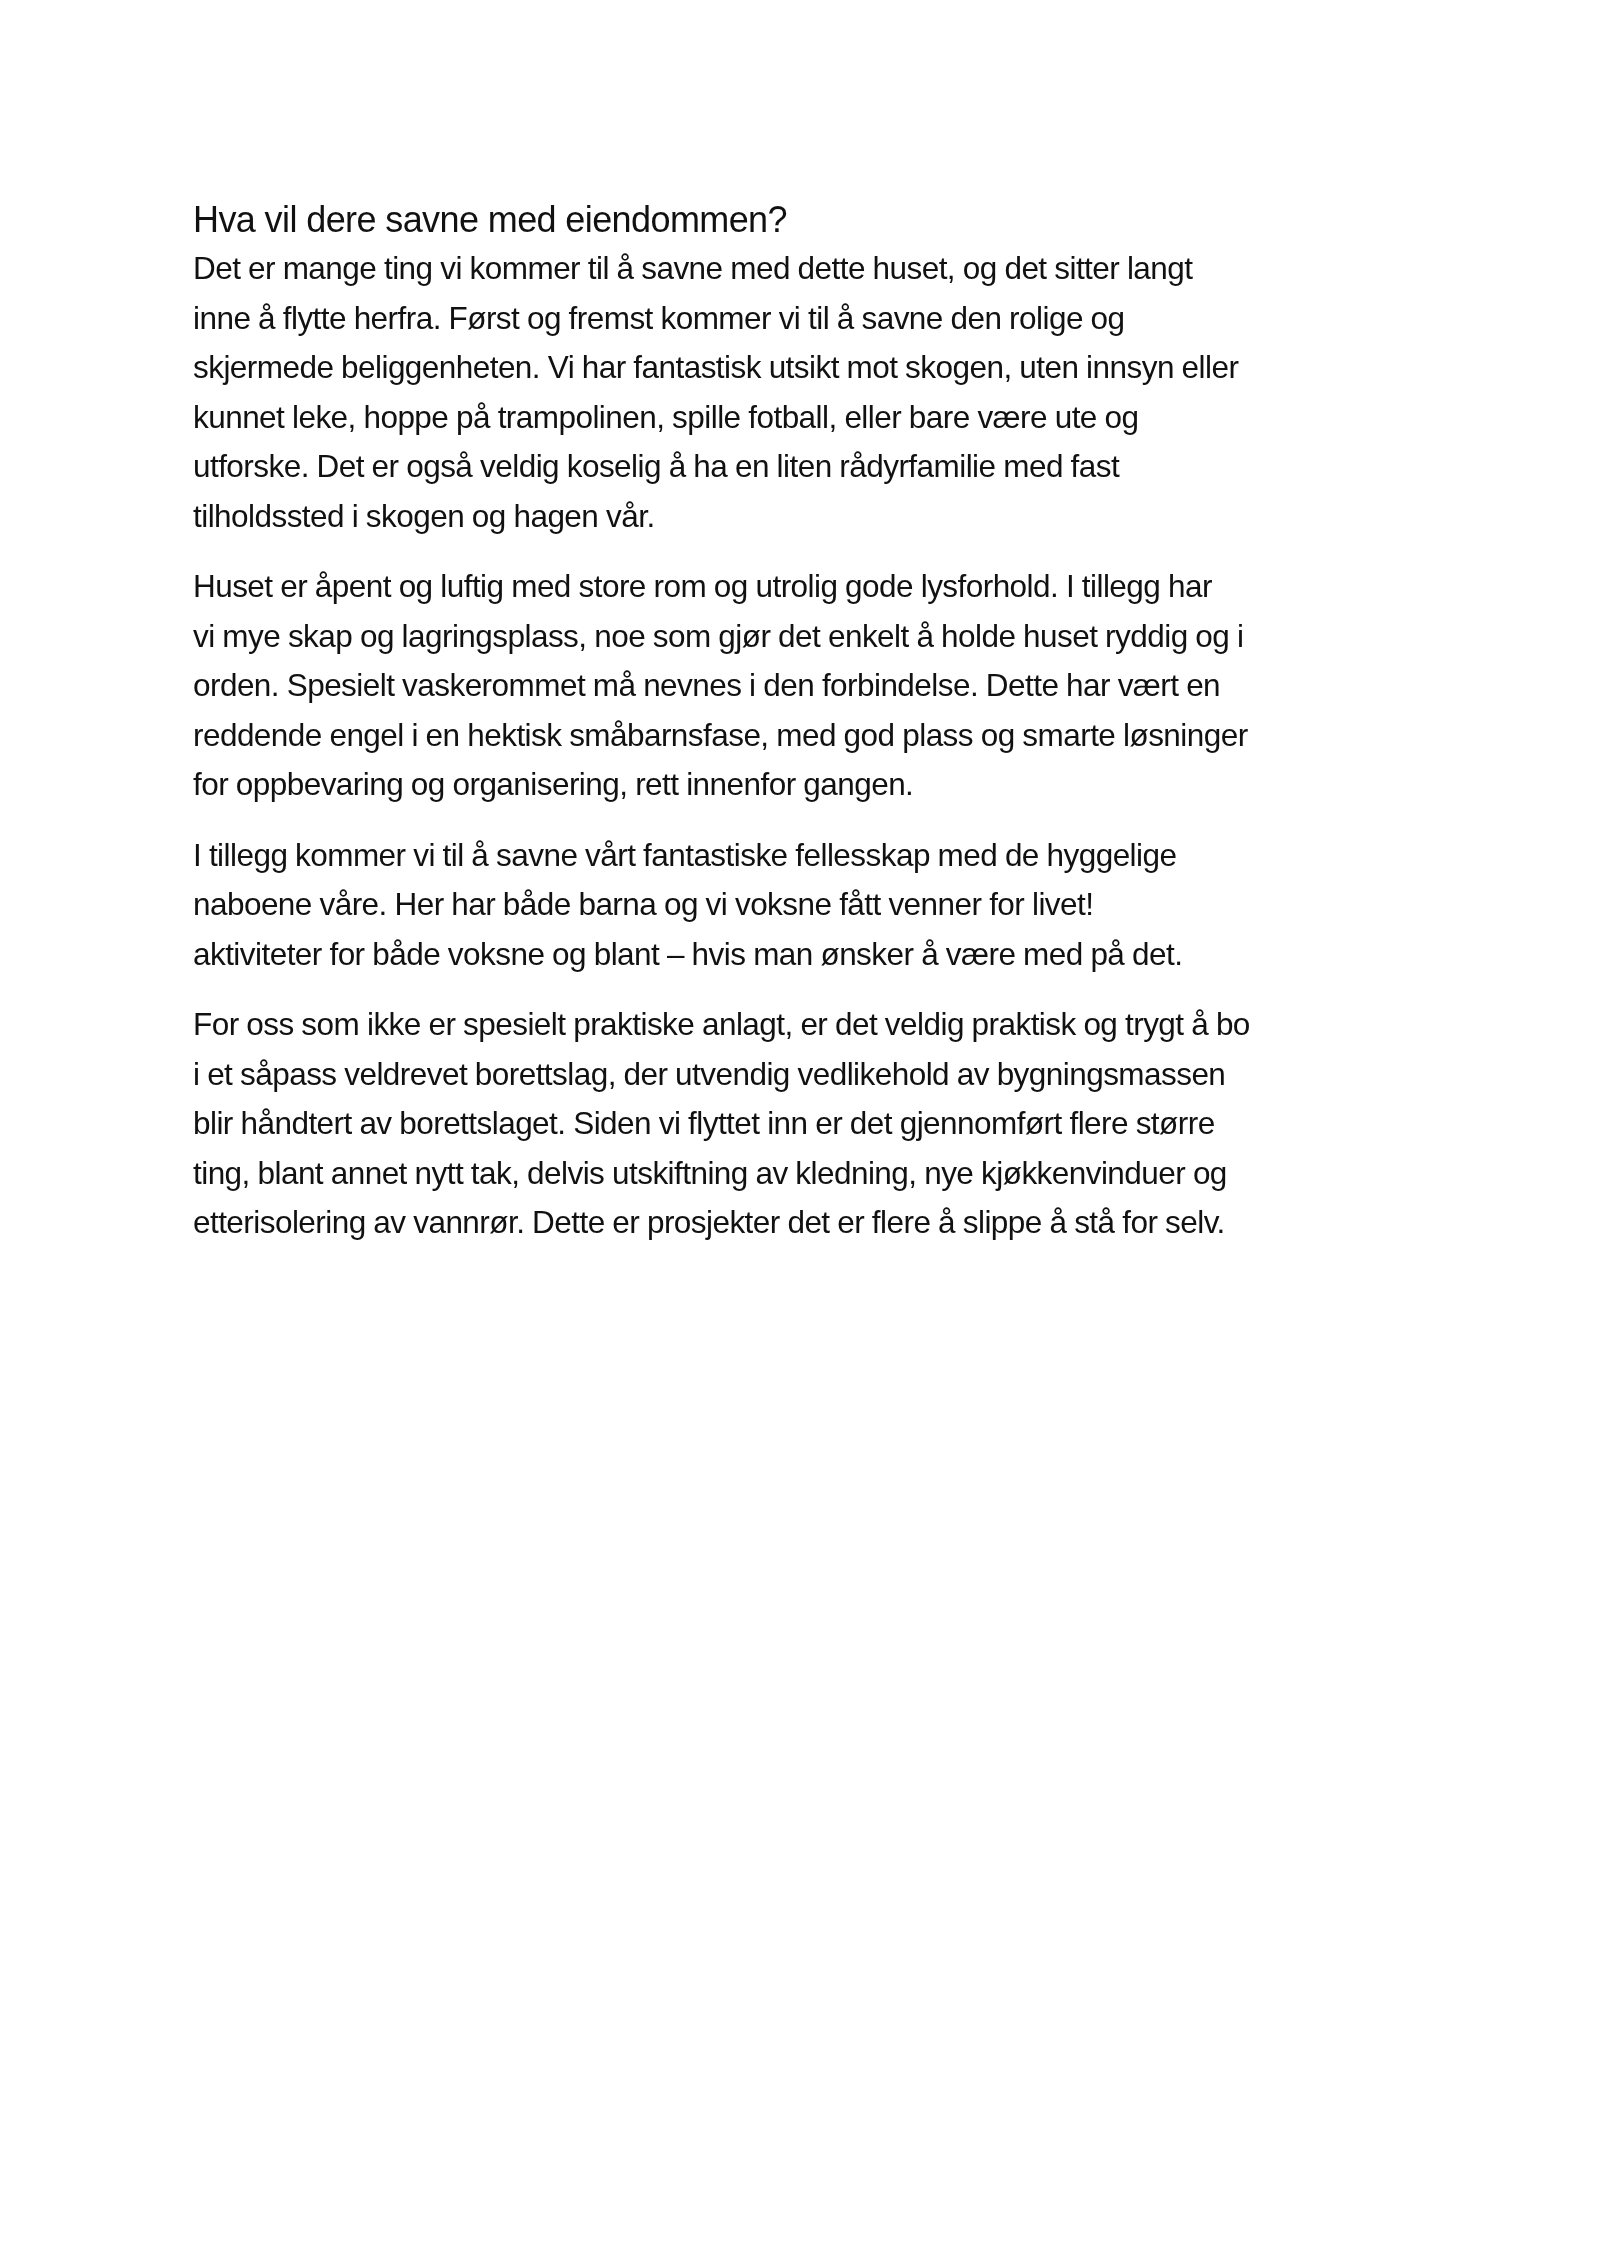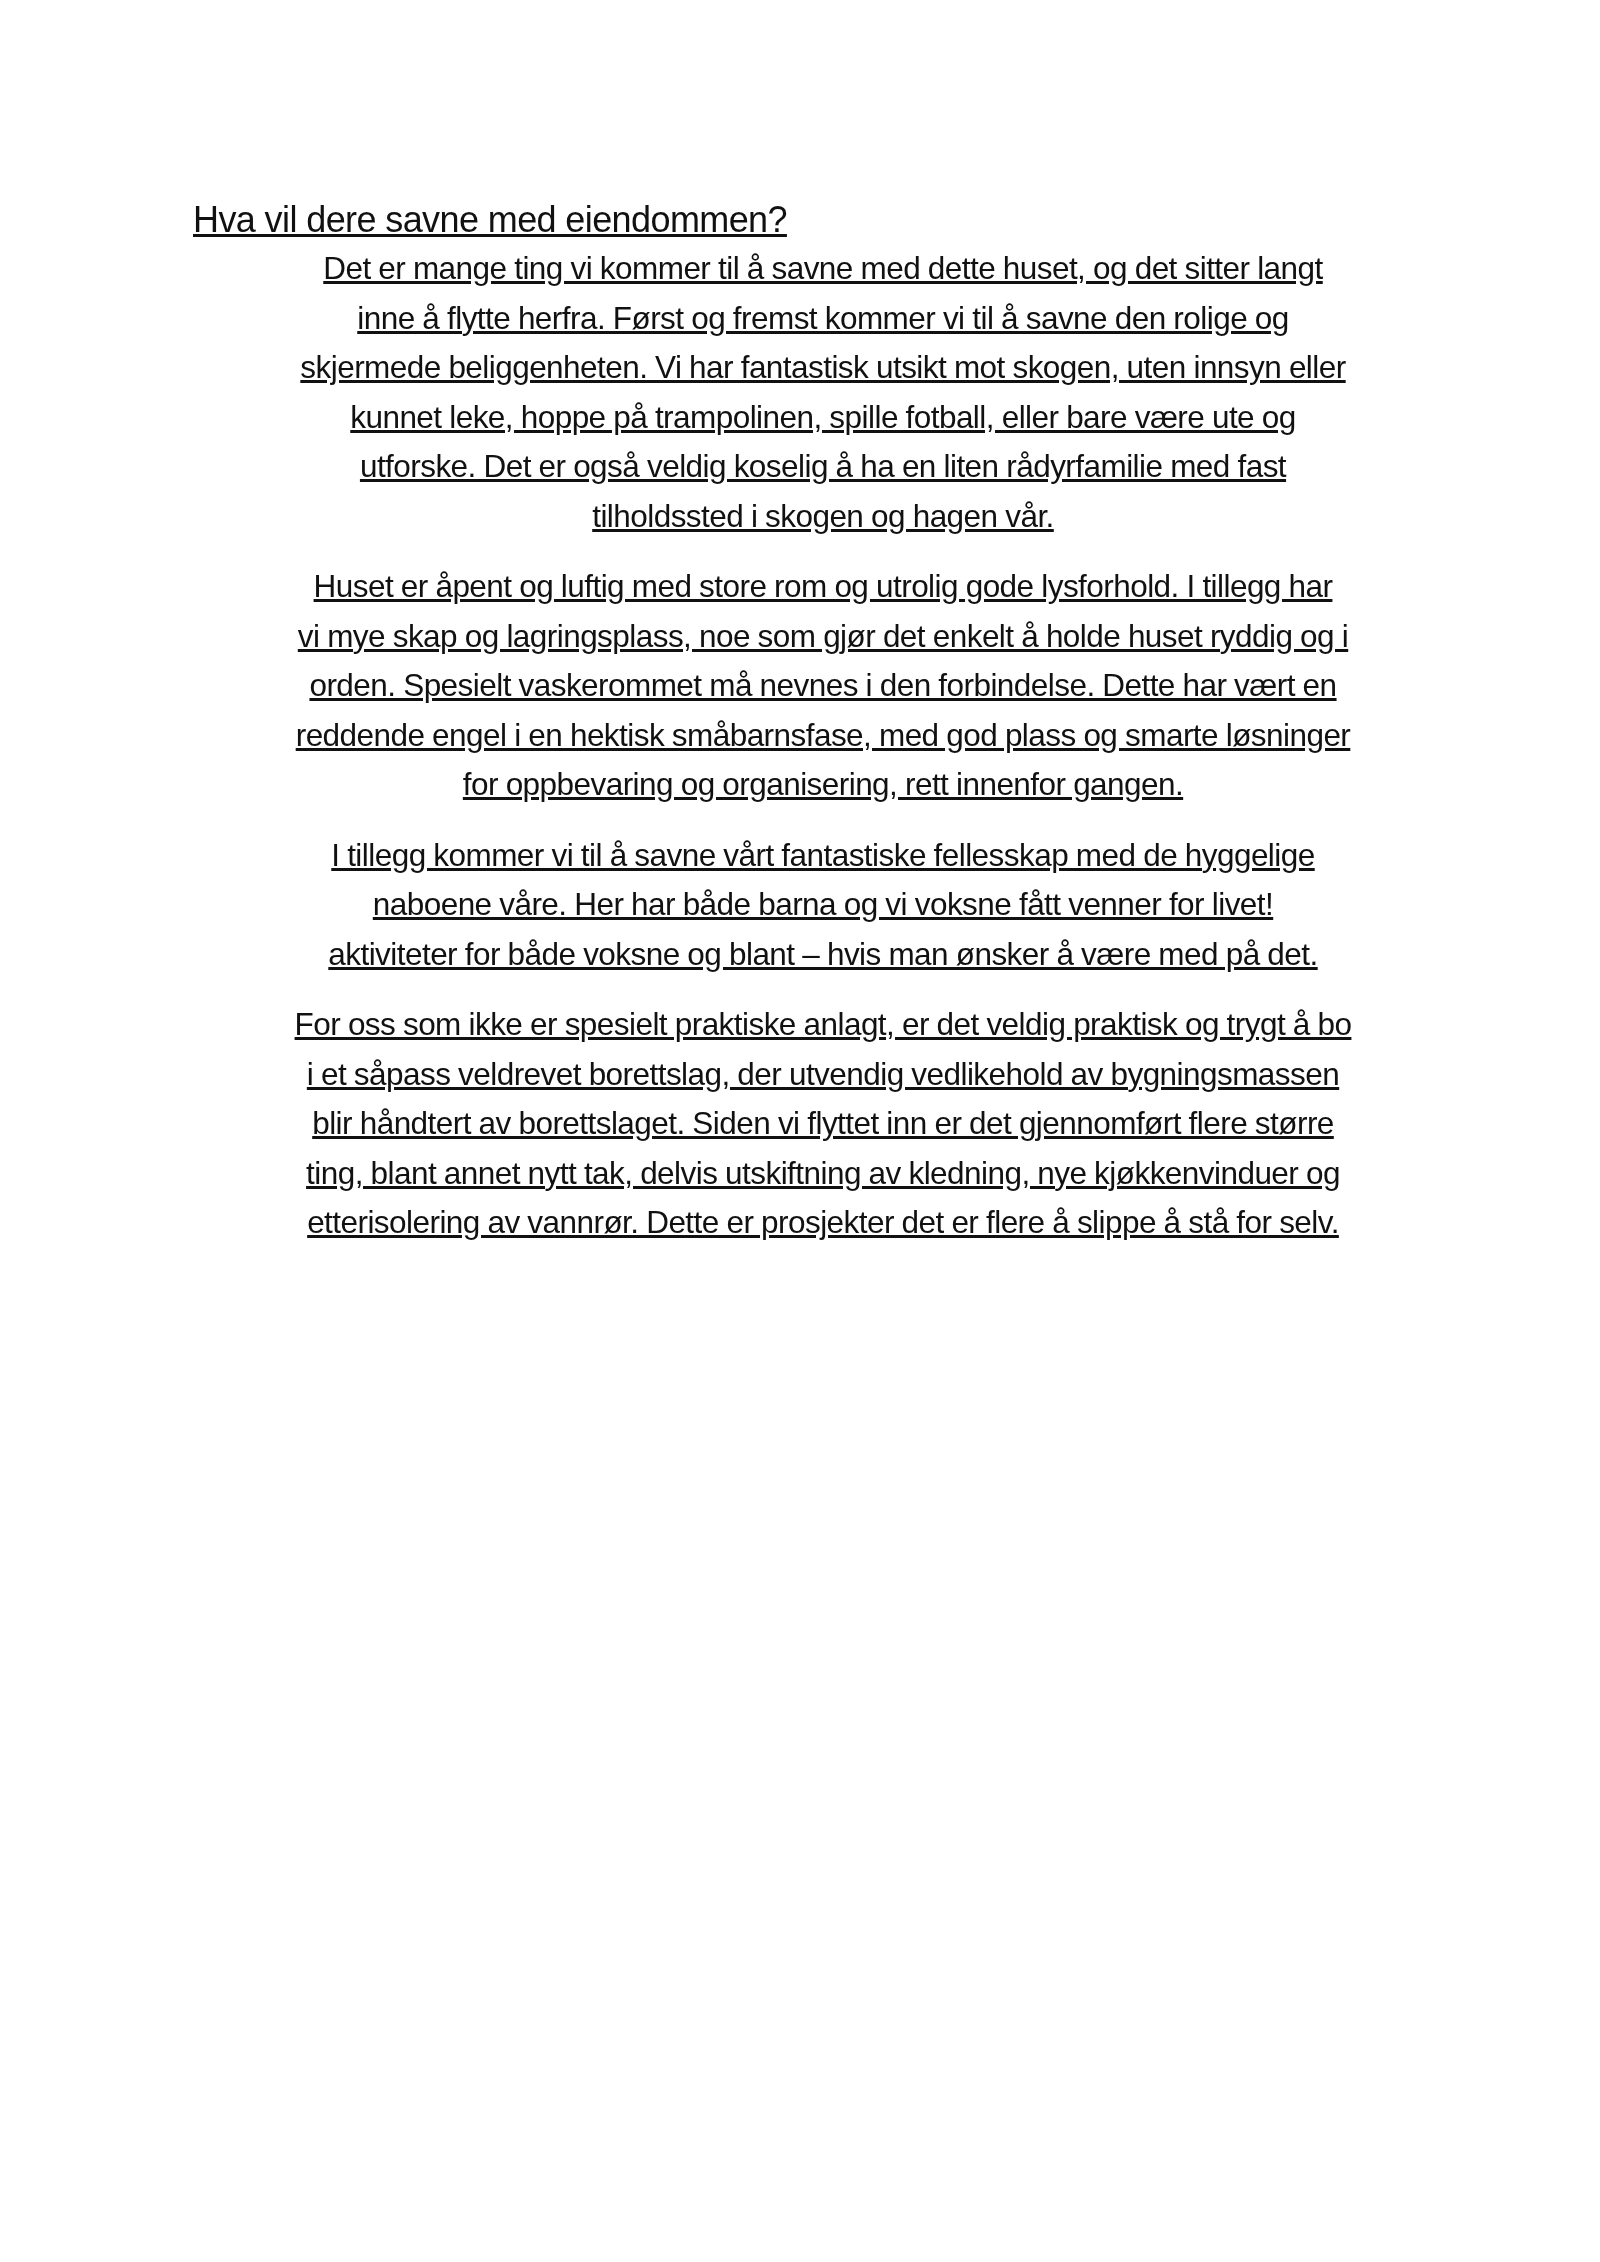--- a/index.html
+++ b/index.html
@@ -13,33 +13,31 @@
       position: relative;
       overflow: hidden;
       font-family: "Liberation Sans", "DejaVu Sans", sans-serif;
       color: #111111;
     }
     .page {
       position: absolute;
       left: 193px;
       top: 196px;
       width: 1260px;
-      text-decoration: underline;
     }
     .heading {
       font-size: 36px;
       line-height: 48px;
       margin: 0;
       font-weight: normal;
       letter-spacing: -0.6px;
       white-space: nowrap;
     }
     .para {
       margin: 0 0 21px 0;
-      text-align: center;
     }
     .line {
       display: block;
       font-size: 31.5px;
       line-height: 49.5px;
       white-space: nowrap;
       letter-spacing: -0.55px;
       word-spacing: -0.5px;
     }
     .para-first { margin-top: 0; }

